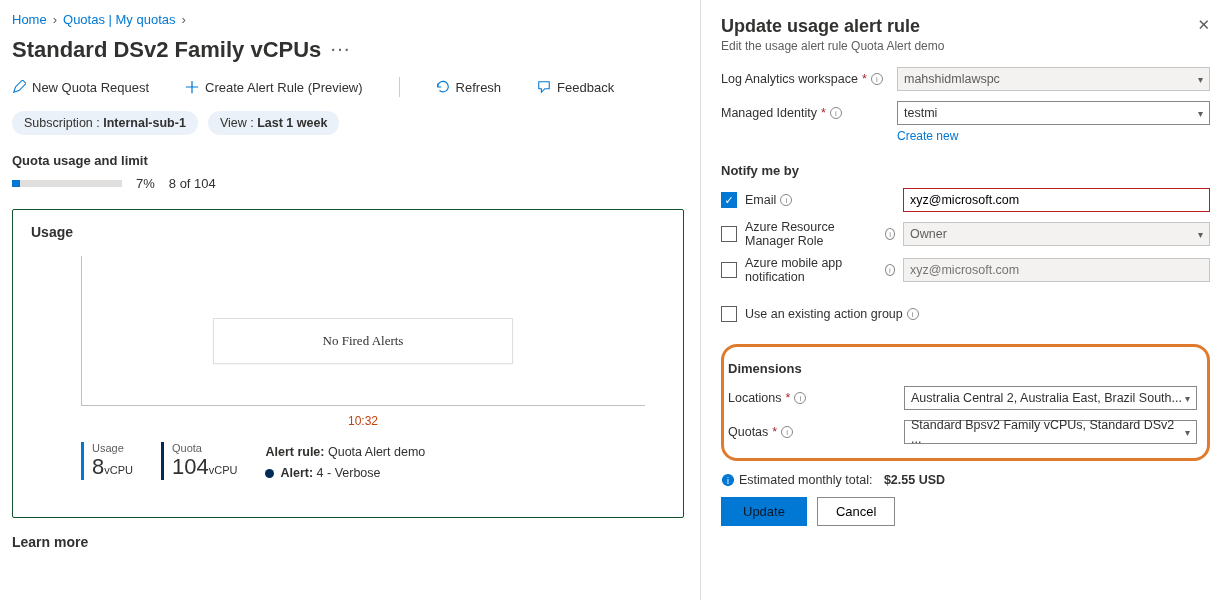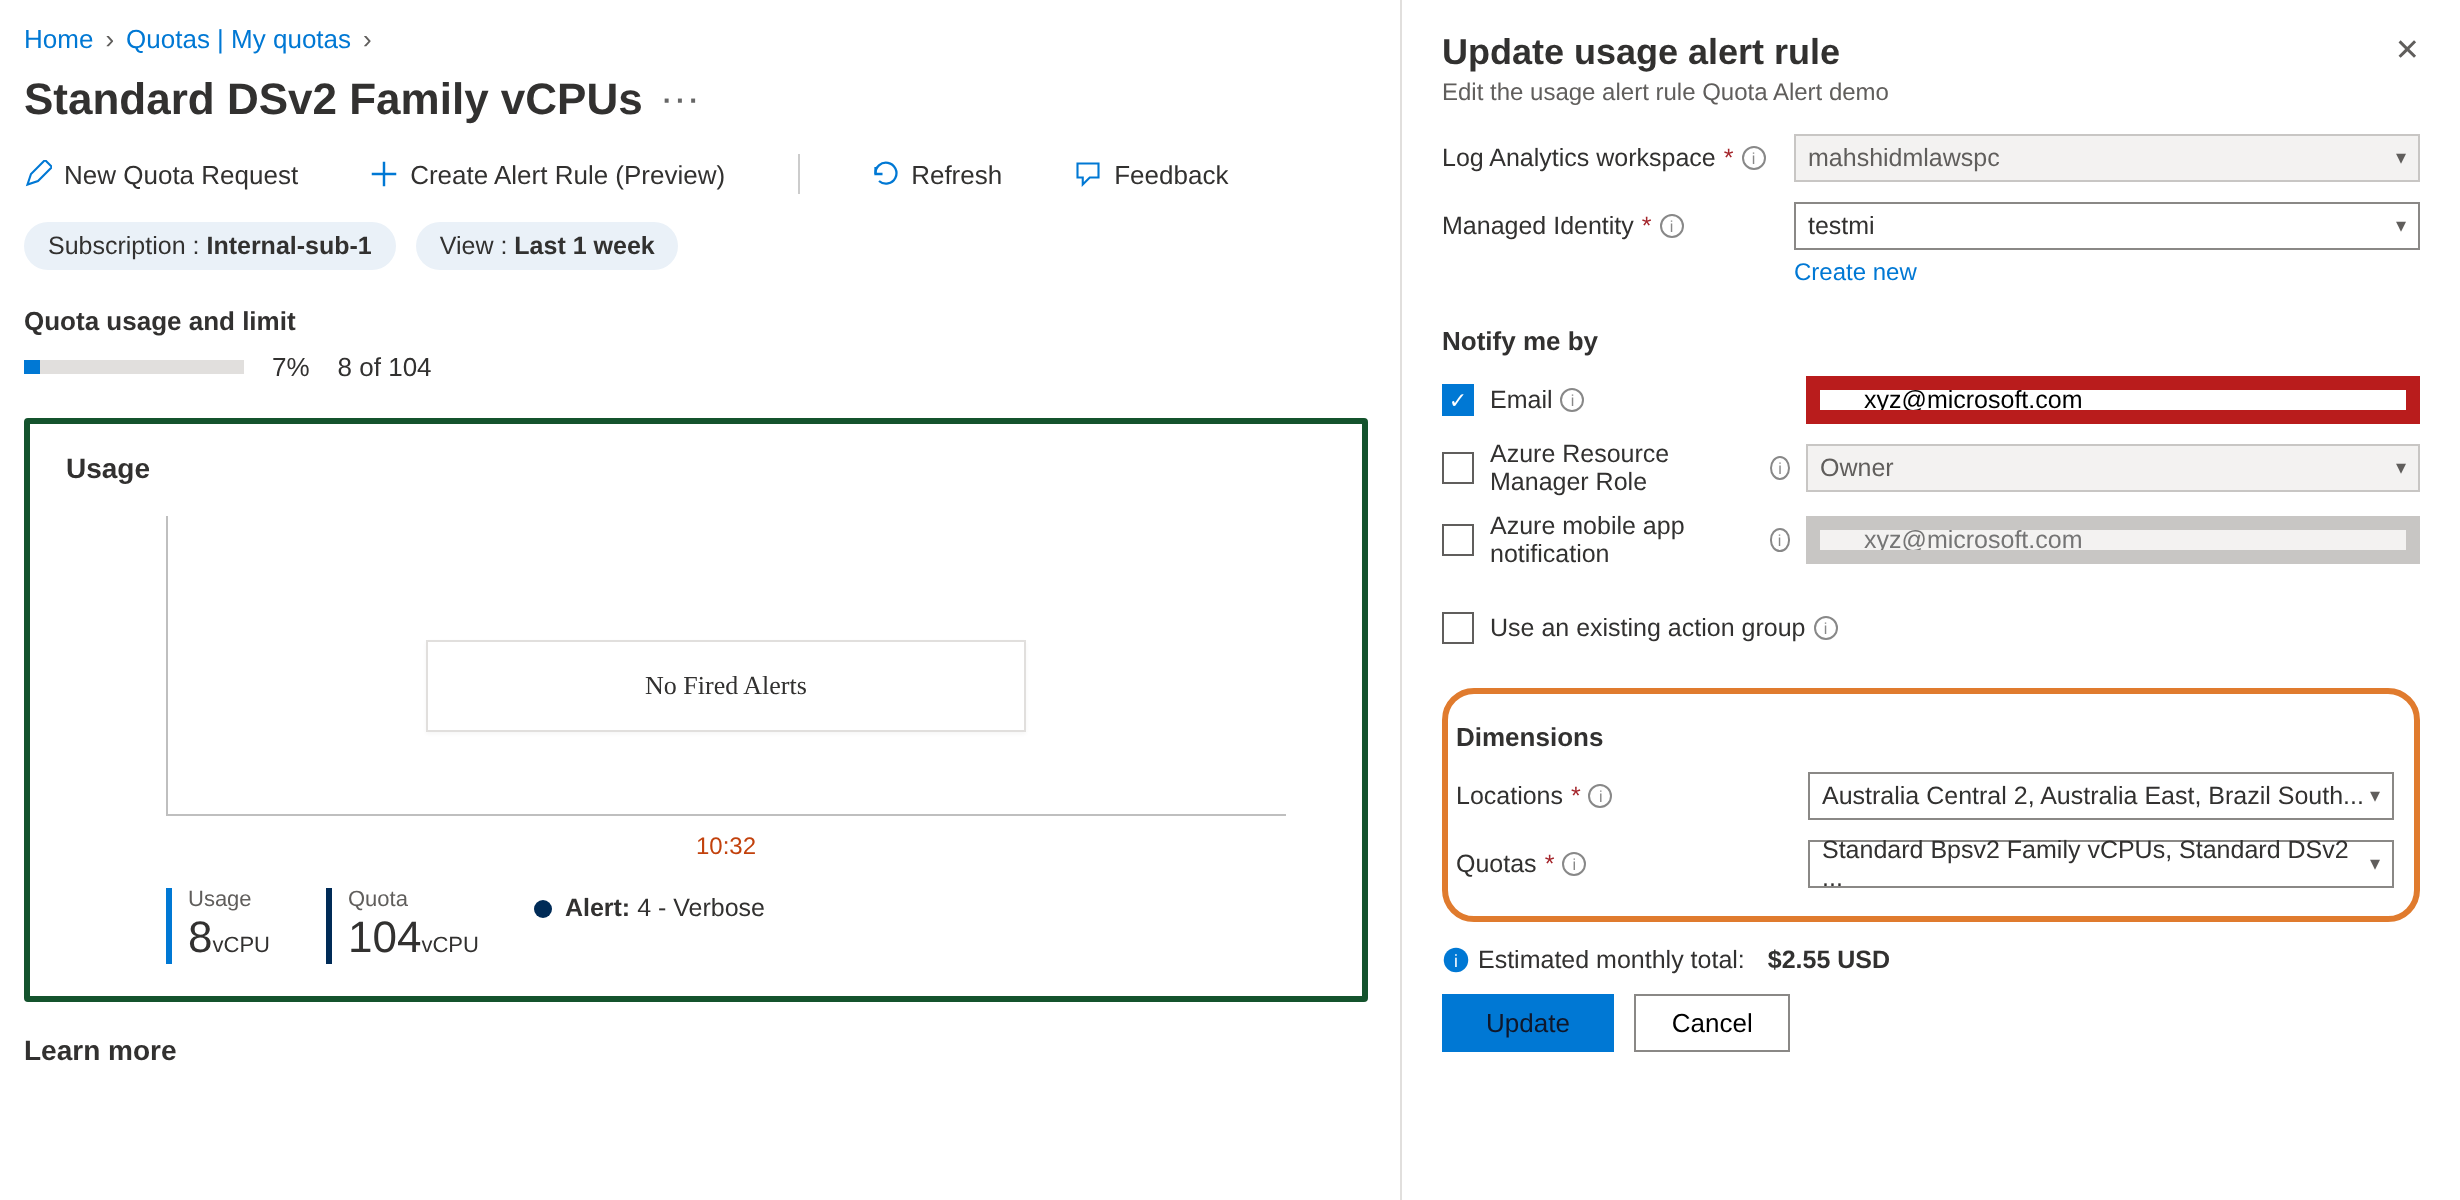--- a/index.html
+++ b/index.html
@@ -15,21 +15,21 @@
   .toolbar svg { width: 14px; height: 14px; stroke: #0078d4; fill: none; }
   .toolbar .divider { width: 1px; height: 20px; background: #ccc; }
   .filter-row { display: flex; gap: 10px; margin-bottom: 18px; }
   .pill { background: #eaf1f8; border-radius: 14px; padding: 5px 12px; font-size: 12.5px; }
   .pill .label { color: #323130; }
   .pill .value { font-weight: 600; }
   .section-title { font-weight: 600; margin-bottom: 8px; font-size: 13px; }
   .quota-bar-row { display: flex; align-items: center; gap: 14px; margin-bottom: 18px; }
   .quota-bar { width: 110px; height: 7px; background: #e1dfdd; position: relative; overflow: hidden; }
   .quota-bar .fill { position: absolute; left: 0; top: 0; height: 100%; background: #0078d4; }
-  .card { border: 3px solid #14532d; border-radius: 2px; padding: 14px 18px 16px 18px; margin-bottom: 16px; }
+  .card { border: 1px solid #14532d; border-radius: 2px; padding: 14px 18px 32px 18px; margin-bottom: 16px; }
   .card-title { font-weight: 600; font-size: 14px; margin-bottom: 6px; }
   .chart-area { position: relative; height: 190px; margin-left: 50px; margin-right: 20px; }
   .chart-box { position: absolute; left: 0; right: 0; top: 10px; bottom: 30px; border-left: 1px solid #bfbfbf; border-bottom: 1px solid #bfbfbf; }
   .nofired { position: absolute; left: 50%; top: 50%; transform: translate(-50%,-50%); width: 300px; text-align: center; padding: 14px; border: 1px solid #e1dfdd; background: #fff; font-size: 13px; box-shadow: 0 1px 2px rgba(0,0,0,.04); font-family: Liberation Serif, serif; }
   .xlabel { position: absolute; bottom: 8px; left: 50%; transform: translateX(-50%); font-size: 12px; color: #c2410c; }
   .metrics-row { display: flex; align-items: flex-start; gap: 28px; margin-top: 6px; padding-left: 50px; }
   .metric { border-left: 3px solid; padding-left: 8px; }
   .metric.blue { border-color: #0078d4; }
   .metric.dark { border-color: #002b57; }
   .metric .m-label { font-size: 11px; color: #605e5c; }
@@ -52,21 +52,21 @@
   .select { flex: 1; height: 24px; border: 1px solid #8a8886; background: #fff; padding: 0 6px; font-size: 12.5px; display: flex; align-items: center; justify-content: space-between; }
   .select.disabled { background: #f3f2f1; color: #605e5c; border-color: #c8c6c4; }
   .select .chev { color: #605e5c; font-size: 10px; }
   .createnew { font-size: 12px; margin-left: 176px; margin-top: -6px; margin-bottom: 10px; }
   .createnew a { color: #0078d4; text-decoration: none; }
   .section-head { font-weight: 600; font-size: 13px; margin: 10px 0 10px 0; }
   .check-row { display: flex; align-items: center; margin-bottom: 8px; gap: 8px; }
   .check-row .form-label { flex: 0 0 168px; padding-left: 0; }
   .checkbox { width: 16px; height: 16px; border: 1px solid #605e5c; display: inline-flex; align-items: center; justify-content: center; flex-shrink: 0; }
   .checkbox.checked { background: #0078d4; border-color: #0078d4; color: #fff; font-size: 11px; }
-  .text-input { flex: 1; height: 24px; border: 7px solid #b91c1c; padding: 0 22px; font-size: 12.5px; }
+  .text-input { flex: 1; height: 24px; border: 1px solid #b91c1c; padding: 0 6px; font-size: 12.5px; }
   .text-input.disabled { background: #f3f2f1; color: #a19f9d; border-color: #c8c6c4; pointer-events: none; }
   .highlight-box { border: 3px solid #e07b2e; border-radius: 16px; padding: 14px 10px 14px 4px; margin-top: 14px; margin-bottom: 12px; }
   .est-row { font-size: 12.5px; display: flex; align-items: center; gap: 4px; margin-bottom: 10px; }
   .est-row svg { width: 14px; height: 14px; }
   .footer-btns { display: flex; gap: 10px; }
   .btn-primary { background: #0078d4; color: #0f172a; border: none; padding: 6px 22px; font-size: 13px; cursor: pointer; }
   .btn-secondary { background: #fff; border: 1px solid #8a8886; padding: 6px 18px; font-size: 13px; cursor: pointer; }
 </style>
 </head>
 <body>
@@ -137,20 +137,21 @@
     <div class="metrics-row">
       <div class="metric blue">
         <div class="m-label">Usage</div>
         <span class="m-value">8</span><span class="m-unit">vCPU</span>
       </div>
       <div class="metric dark">
         <div class="m-label">Quota</div>
         <span class="m-value">104</span><span class="m-unit">vCPU</span>
       </div>
       <div class="alert-info">
+        <div><b>Alert rule:</b> <span>Quota Alert demo</span></div>
         <div><span class="dot"></span><b>Alert:</b> <span>4 - Verbose</span></div>
       </div>
     </div>
   </div>
 
   <div class="learn-more">Learn more</div>
 </div>
 
 <div class="panel">
   <div class="panel-header">

